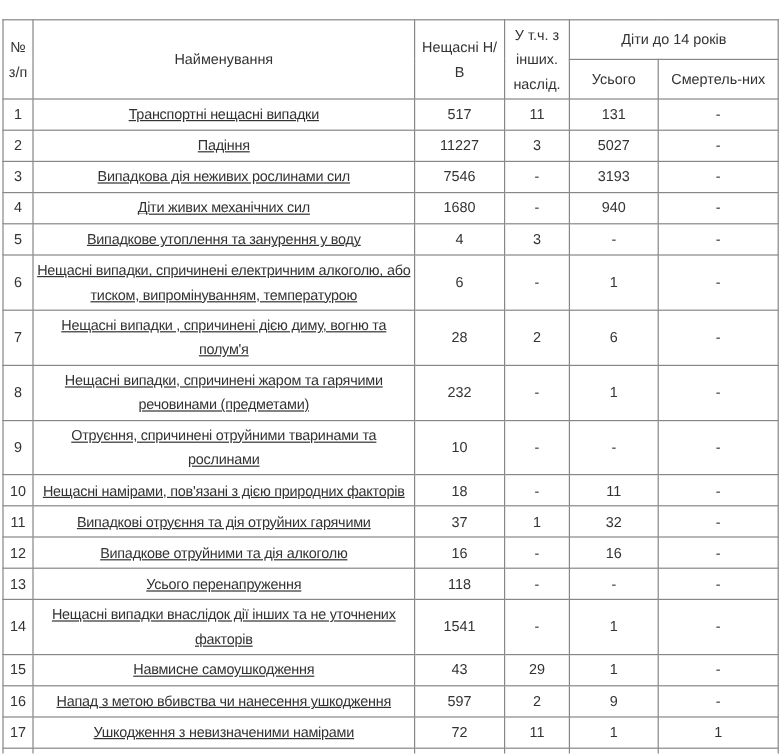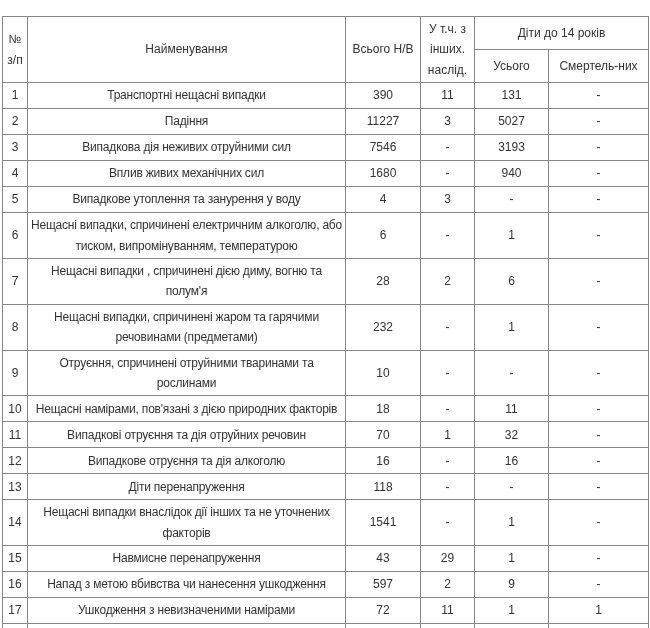--- a/index.html
+++ b/index.html
@@ -38,78 +38,78 @@
   col.c-total { width: 75px; }
   col.c-fatal { width: 54px; }
   col.c-ctot  { width: 74px; }
   col.c-cfat  { width: 100px; }
 
   thead th { line-height: 1.45; padding: 2px 3px; }
   thead tr.h1 th { height: 30px; }
   thead tr.h2 th { height: 31px; margin-top: 28px; }
 
   tbody td { height: 26px; }
-  tbody td.name { letter-spacing: -0.2px; padding: 2px 1px; }
+  tbody td.name { letter-spacing: -0.2px; padding: 2px 1px; text-decoration: underline; }
 
   tfoot td { height: 31px; }
 </style>
 </head>
 <body>
 
 <div class="page">
   <table class="stats">
     <colgroup>
       <col class="c-num">
       <col class="c-name">
       <col class="c-total">
       <col class="c-fatal">
       <col class="c-ctot">
       <col class="c-cfat">
     </colgroup>
     <thead>
       <tr class="h1">
         <th rowspan="2">№ з/п</th>
         <th rowspan="2">Найменування</th>
-        <th rowspan="2">Всього Н/В</th>
+        <th rowspan="2">Нещасні Н/В</th>
         <th rowspan="2">У т.ч. з інших. наслід.</th>
         <th colspan="2">Діти до 14 років</th>
       </tr>
       <tr class="h2">
         <th>Усього</th>
         <th>Смертель-них</th>
       </tr>
     </thead>
     <tbody>
         <tr>
           <td>1</td>
           <td class="name">Транспортні нещасні випадки</td>
-          <td>390</td>
+          <td>517</td>
           <td>11</td>
           <td>131</td>
           <td>-</td>
         </tr>
         <tr>
           <td>2</td>
           <td class="name">Падіння</td>
           <td>11227</td>
           <td>3</td>
           <td>5027</td>
           <td>-</td>
         </tr>
         <tr>
           <td>3</td>
-          <td class="name">Випадкова дія неживих отруйними сил</td>
+          <td class="name">Випадкова дія неживих рослинами сил</td>
           <td>7546</td>
           <td>-</td>
           <td>3193</td>
           <td>-</td>
         </tr>
         <tr>
           <td>4</td>
-          <td class="name">Вплив живих механічних сил</td>
+          <td class="name">Діти живих механічних сил</td>
           <td>1680</td>
           <td>-</td>
           <td>940</td>
           <td>-</td>
         </tr>
         <tr>
           <td>5</td>
           <td class="name">Випадкове утоплення та занурення у воду</td>
           <td>4</td>
           <td>3</td>
@@ -151,53 +151,53 @@
         <tr>
           <td>10</td>
           <td class="name">Нещасні намірами, пов'язані з дією природних факторів</td>
           <td>18</td>
           <td>-</td>
           <td>11</td>
           <td>-</td>
         </tr>
         <tr>
           <td>11</td>
-          <td class="name">Випадкові отруєння та дія отруйних речовин</td>
-          <td>70</td>
+          <td class="name">Випадкові отруєння та дія отруйних гарячими</td>
+          <td>37</td>
           <td>1</td>
           <td>32</td>
           <td>-</td>
         </tr>
         <tr>
           <td>12</td>
-          <td class="name">Випадкове отруєння та дія алкоголю</td>
+          <td class="name">Випадкове отруйними та дія алкоголю</td>
           <td>16</td>
           <td>-</td>
           <td>16</td>
           <td>-</td>
         </tr>
         <tr>
           <td>13</td>
-          <td class="name">Діти перенапруження</td>
+          <td class="name">Усього перенапруження</td>
           <td>118</td>
           <td>-</td>
           <td>-</td>
           <td>-</td>
         </tr>
         <tr>
           <td>14</td>
           <td class="name">Нещасні випадки внаслідок дії інших та не уточнених факторів</td>
           <td>1541</td>
           <td>-</td>
           <td>1</td>
           <td>-</td>
         </tr>
         <tr>
           <td>15</td>
-          <td class="name">Навмисне перенапруження</td>
+          <td class="name">Навмисне самоушкодження</td>
           <td>43</td>
           <td>29</td>
           <td>1</td>
           <td>-</td>
         </tr>
         <tr>
           <td>16</td>
           <td class="name">Напад з метою вбивства чи нанесення ушкодження</td>
           <td>597</td>
           <td>2</td>

